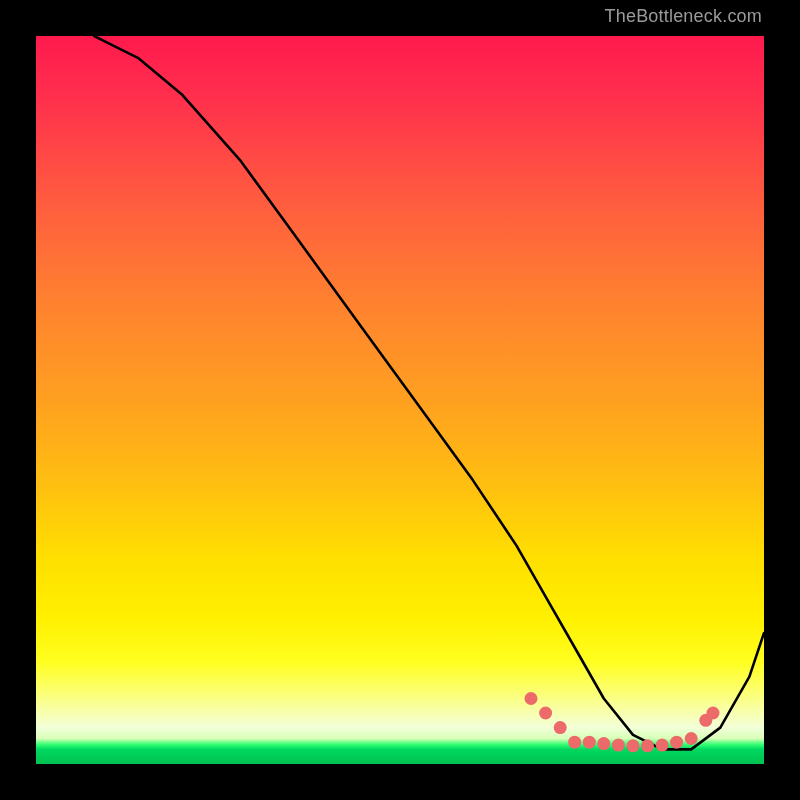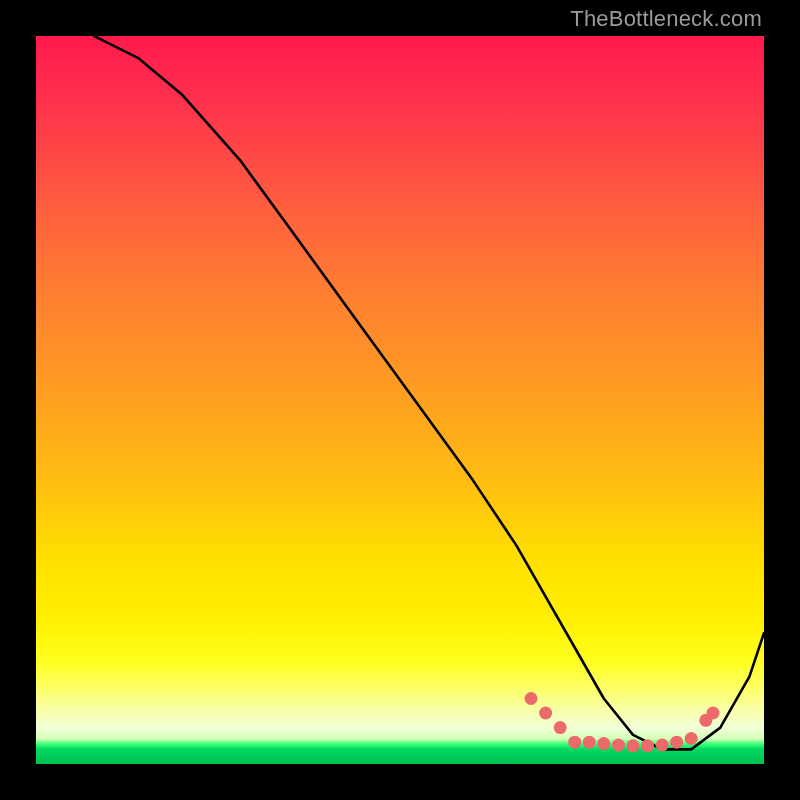--- a/index.html
+++ b/index.html
@@ -43,21 +43,21 @@
     left: 0;
     top: 0;
     width: 728px;
     height: 728px;
   }
   .watermark {
     position: absolute;
     top: 6px;
     right: 38px;
     color: #9a9a9a;
-    font-size: 22px;
+    font-size: 18px;
     font-weight: 400;
     letter-spacing: 0.2px;
   }
 </style>
 </head>
 <body>
 
 <div class="plot-area">
   <svg class="plot-svg" viewBox="0 0 728 728" preserveAspectRatio="none">
     <g id="curve-group">

